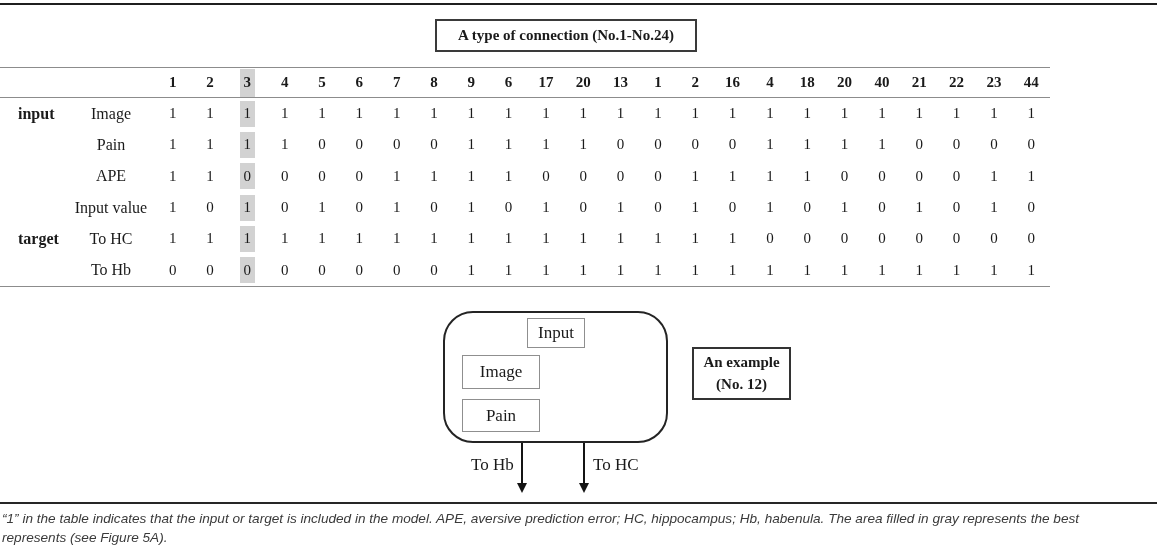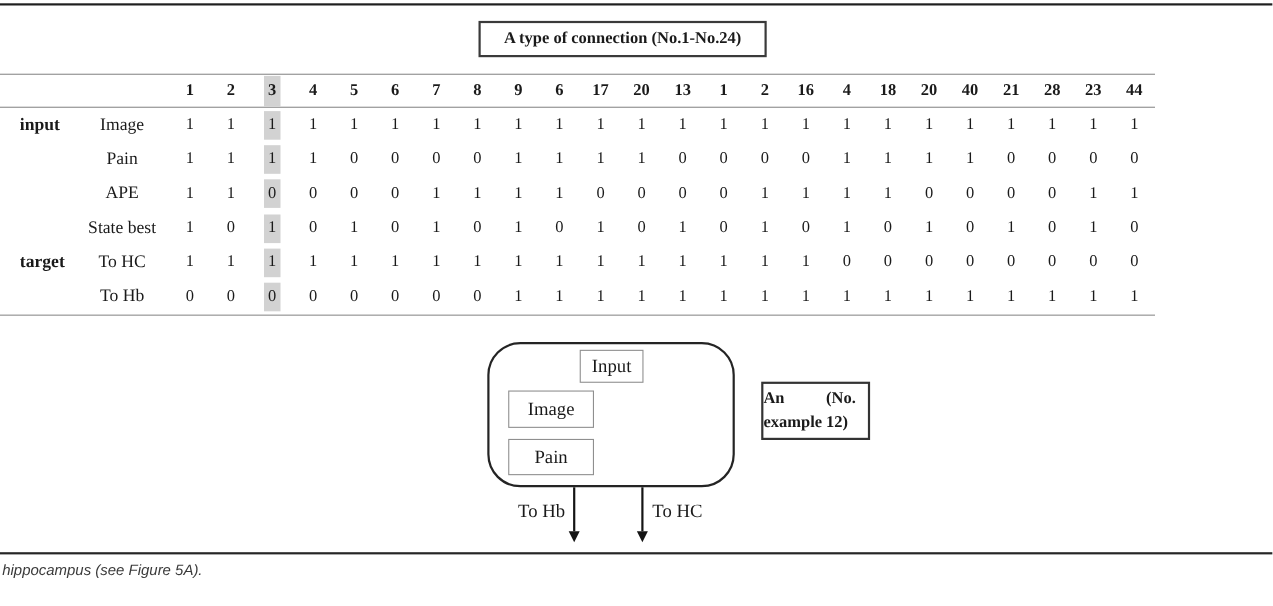--- a/index.html
+++ b/index.html
@@ -52,21 +52,21 @@
   }
   .arrow-hb { left:521px; }
   .arrow-hc { left:583px; }
   .arrow-label { position:absolute; top:455px; font-size:17px; }
   .label-hb { left:471px; }
   .label-hc { left:593px; }
 
   .example-box {
     position:absolute; left:692px; top:347px; width:99px; height:53px;
     border:2px solid #333; box-sizing:border-box; background:#fff;
-    display:flex; align-items:center; justify-content:center;
+    display:flex; flex-direction:column; align-items:center; justify-content:center;
     font-weight:bold; font-size:15px; line-height:1.45;
   }
 
   
   .caption-rule { position:absolute; left:0; top:502px; width:1157px; height:2px; background:#262626; }
   .caption {
     position:absolute; left:2px; top:510px; width:1154px;
     font-family:"Liberation Sans","DejaVu Sans",sans-serif; font-style:italic;
     font-size:13.6px; line-height:18.5px; color:#3a3a3a;
   }
@@ -145,21 +145,21 @@
         <div class="t-cell">
           <div class="v">20</div>
         </div>
         <div class="t-cell">
           <div class="v">40</div>
         </div>
         <div class="t-cell">
           <div class="v">21</div>
         </div>
         <div class="t-cell">
-          <div class="v">28</div>
+          <div class="v">22</div>
         </div>
         <div class="t-cell">
           <div class="v">23</div>
         </div>
         <div class="t-cell">
           <div class="v">44</div>
         </div>
       </div>
       <div class="t-rule"></div>
       <div class="t-row t-data">
@@ -385,21 +385,21 @@
         </div>
         <div class="t-cell">
           <div class="v">1</div>
         </div>
         <div class="t-cell">
           <div class="v">1</div>
         </div>
       </div>
       <div class="t-row t-data">
         <div class="t-group"></div>
-        <div class="t-sub">State best</div>
+        <div class="t-sub">Input value</div>
         <div class="t-cell">
           <div class="v">1</div>
         </div>
         <div class="t-cell">
           <div class="v">0</div>
         </div>
         <div class="t-cell">
           <div class="v hl">1</div>
         </div>
         <div class="t-cell">
@@ -632,16 +632,17 @@
   <div class="arrow-label label-hb">To Hb</div>
   <div class="arrow-label label-hc">To HC</div>
 
   <div class="example-box">
     <div>An example</div>
     <div>(No. 12)</div>
   </div>
 
   <div class="caption-rule"></div>
   <div class="caption">
-    <div><span>hippocampus (see </span><span class="bold">Figure 5A</span><span>).</span></div>
+    <div><span>“1” in the table indicates that the input or target is included in the model. APE, aversive prediction error; HC, hippocampus; Hb, habenula. The area filled in gray represents the best</span></div>
+    <div><span>represents (see </span><span class="bold">Figure 5A</span><span>).</span></div>
   </div>
 
 </div>
 
 </body></html>

